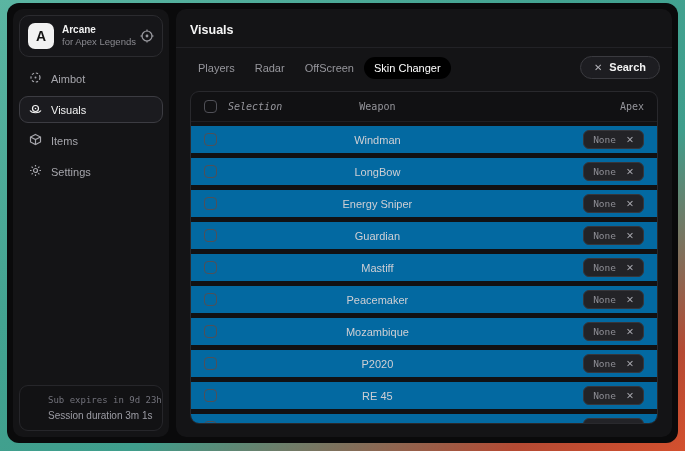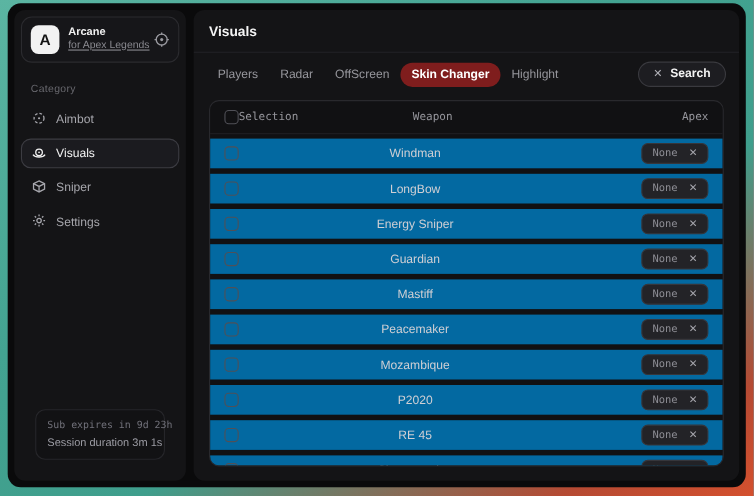--- a/index.html
+++ b/index.html
@@ -22,60 +22,60 @@
     margin:6px;padding:7px 8px;border:1px solid #2b2b2f;border-radius:10px;
     display:flex;align-items:center;gap:8px;background:#161619;
   }
   .logo{
     width:26px;height:26px;border-radius:7px;background:#f2f2f2;
     display:flex;align-items:center;justify-content:center;
     font-weight:bold;font-size:14px;color:#131313;flex:0 0 26px;
   }
   .app-info{flex:1;min-width:0;}
   .app-name{font-size:10px;font-weight:bold;color:#f0f0f0;line-height:1.25;}
-  .app-sub{font-size:9.5px;color:#8a8a90;line-height:1.3;white-space:nowrap;text-decoration:underline;}
+  .app-sub{font-size:9.5px;color:#8a8a90;line-height:1.3;white-space:nowrap;}
   .target-btn{color:#9a9aa0;display:flex;align-items:center;}
   .category{margin:13px 0 6px 15px;font-size:9.5px;color:#68686e;letter-spacing:.3px;}
   .nav-item{
     margin:2px 6px;height:25px;display:flex;align-items:center;gap:9px;
     padding:0 9px;font-size:11px;color:#a6a6ac;border-radius:9px;border:1px solid transparent;
     cursor:default;
   }
   .nav-item.active{border-color:#3c3c42;background:#1b1b1f;color:#f2f2f2;}
   .nav-item svg{flex:0 0 13px;}
   .side-spacer{flex:1;}
   .side-footer{
-    margin:19px;padding:7px 10px;border:1px solid #26262a;border-radius:9px;background:#121214;
+    margin:6px;padding:7px 28px;border:1px solid #26262a;border-radius:9px;background:#121214;
   }
   .sub-line{font-family:"DejaVu Sans Mono",monospace;font-size:9px;color:#72727b;line-height:1.7;white-space:nowrap;}
   .sess-line{font-size:10px;color:#9c9ca4;line-height:1.5;white-space:nowrap;}
   
   .main{flex:1;background:#141416;border-radius:10px;display:flex;flex-direction:column;overflow:hidden;min-width:0;}
   .main-header{padding:11px 14px 9px;border-bottom:1px solid #222226;}
   .page-title{font-size:12.5px;font-weight:bold;color:#f5f5f5;}
   .tabs-row{display:flex;align-items:center;gap:0;padding:8px 12px 7px;}
   .tab{padding:5px 10px;font-size:11px;color:#96969c;border-radius:13px;white-space:nowrap;}
-  .tab.active{background:#7f1d1d;color:#ffffff;font-weight:bold;}
+  .tab.active{background:#000000;color:#ffffff;font-weight:normal;}
   .search-btn{
     margin-left:auto;display:flex;align-items:center;gap:7px;
     border:1px solid #3a3a3f;background:#1d1d21;border-radius:14px;padding:5px 13px;
   }
   .search-x{font-size:10px;color:#b2b2b8;line-height:1;}
   .search-label{font-size:11px;font-weight:bold;color:#f2f2f2;line-height:1;}
   .table-card{
     margin:5px 14px 13px;flex:1;border:1px solid #29292d;border-radius:9px;
     background:#111113;overflow:hidden;display:flex;flex-direction:column;
   }
   .t-header{
     height:29px;flex:0 0 29px;display:flex;align-items:center;position:relative;
     padding:0 13px;border-bottom:1px solid #202024;
   }
   .mono-h{font-family:"DejaVu Sans Mono",monospace;font-size:10px;color:#96969c;}
-  .h-selection{}
-  .h-weapon{position:absolute;left:40%;transform:translateX(-50%);margin-left:16px;}
+  .h-selection{margin-left:11px;font-style:italic;}
+  .h-weapon{position:absolute;left:40%;transform:translateX(-50%);}
   .h-skin{margin-left:auto;}
   .rows{padding-top:4px;}
   .t-row{
     height:27px;margin-bottom:5px;background:#0369a1;position:relative;
     display:flex;align-items:center;padding:0 13px;
   }
   .checkbox{
     width:13px;height:13px;border:1.5px solid #505057;border-radius:4px;
     background:transparent;box-sizing:border-box;flex:0 0 13px;
   }
@@ -108,21 +108,20 @@
           <circle cx="7" cy="7" r="5"></circle>
             <circle cx="7" cy="7" r="1.4" fill="currentColor" stroke="none"></circle>
           <line x1="7" y1="0.5" x2="7" y2="2.5"></line>
             <line x1="7" y1="11.5" x2="7" y2="13.5"></line>
           <line x1="0.5" y1="7" x2="2.5" y2="7"></line>
             <line x1="11.5" y1="7" x2="13.5" y2="7"></line>
         </svg>
       </span>
     </div>
 
-    <div class="category">Category</div>
 
     <div class="nav-item">
       <span>
         <svg width="13" height="13" viewBox="0 0 13 13" fill="none" stroke="currentColor" stroke-width="1.2">
           <circle cx="6.5" cy="6.5" r="4.5" stroke-dasharray="2.4 1.8"></circle>
             <circle cx="6.5" cy="6.5" r="1" fill="currentColor" stroke="none"></circle>
         </svg>
       </span>
       <span>Aimbot</span>
     </div>
@@ -138,21 +137,21 @@
       <span>Visuals</span>
     </div>
 
     <div class="nav-item">
       <span>
         <svg width="13" height="13" viewBox="0 0 13 13" fill="none" stroke="currentColor" stroke-width="1.2">
           <path d="M6.5 1.5 L11.5 4 L11.5 9 L6.5 11.5 L1.5 9 L1.5 4 Z"></path>
           <path d="M1.5 4 L6.5 6.5 L11.5 4 M6.5 6.5 L6.5 11.5"></path>
         </svg>
       </span>
-      <span>Sniper</span>
+      <span>Items</span>
     </div>
 
 
     <div class="nav-item">
       <span>
         <svg width="13" height="13" viewBox="0 0 13 13" fill="none" stroke="currentColor" stroke-width="1.2">
           <circle cx="6.5" cy="6.5" r="2"></circle>
           <path d="M6.5 1 v1.6 M6.5 10.4 V12 M1 6.5 h1.6 M10.4 6.5 H12 M2.6 2.6 l1.2 1.2 M9.2 9.2 l1.2 1.2 M10.4 2.6 L9.2 3.8 M3.8 9.2 L2.6 10.4"></path>
         </svg>
       </span>
@@ -171,21 +170,20 @@
 
     <div class="main-header">
       <span class="page-title">Visuals</span>
     </div>
 
     <div class="tabs-row">
       <span class="tab">Players</span>
       <span class="tab">Radar</span>
       <span class="tab">OffScreen</span>
       <span class="tab active">Skin Changer</span>
-      <span class="tab">Highlight</span>
       <button class="search-btn">
         <span class="search-x">✕</span>
         <span class="search-label">Search</span>
       </button>
     </div>
 
     <div class="table-card">
 
       <div class="t-header">
         <span class="checkbox"></span>

